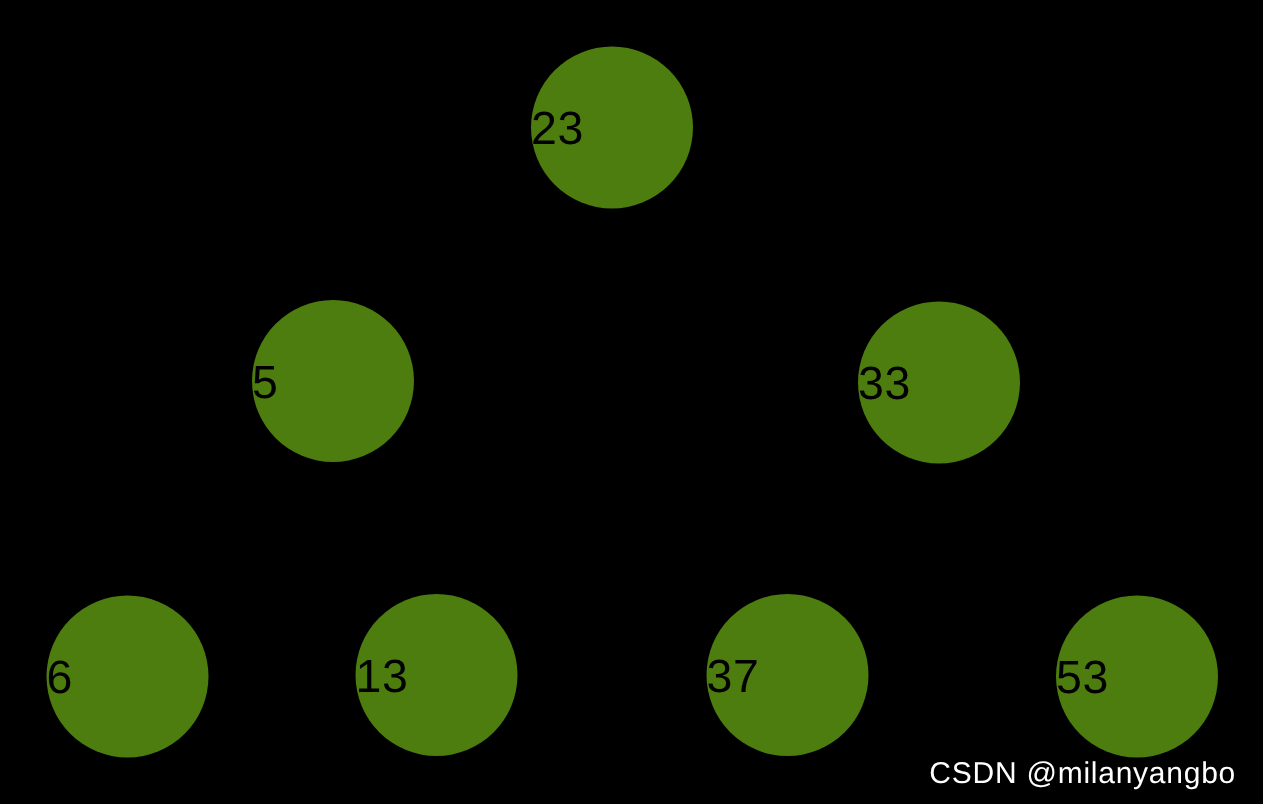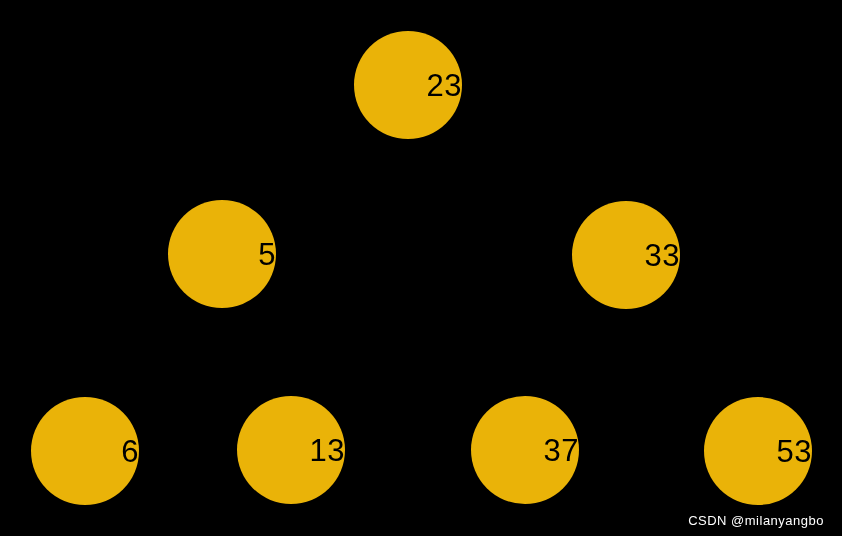--- a/index.html
+++ b/index.html
@@ -13,37 +13,37 @@
     height: 536px;
     background: #000000;
     overflow: hidden;
     font-family: "Liberation Sans", sans-serif;
   }
   .node {
     position: absolute;
     width: 108px;
     height: 108px;
     border-radius: 50%;
-    background: #eab308;
+    background: #4d7c0f;
     display: flex;
     align-items: center;
-    justify-content: flex-end;
+    justify-content: flex-start;
   }
   .node span {
     color: #000000;
     font-size: 31px;
     line-height: 1;
     letter-spacing: 0.5px;
   }
   .watermark {
     position: absolute;
     right: 18px;
     bottom: 8px;
     color: #ffffff;
-    font-size: 13px;
+    font-size: 20px;
     letter-spacing: 0.5px;
     white-space: nowrap;
   }
 </style>
 </head>
 <body>
 
 <div class="canvas">
   <div id="nodes-layer">
       <div class="node" style="left: 354px; top: 31px;">

